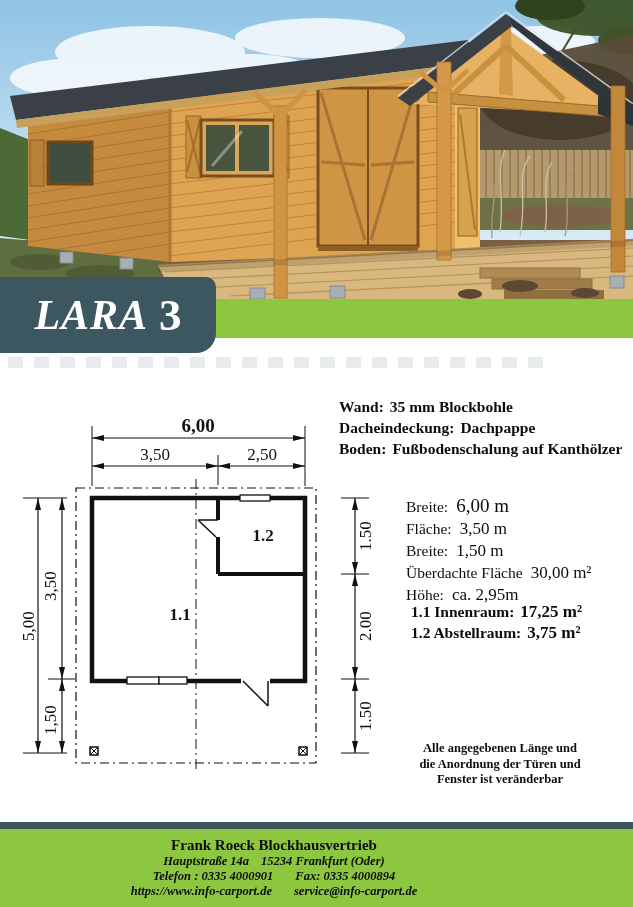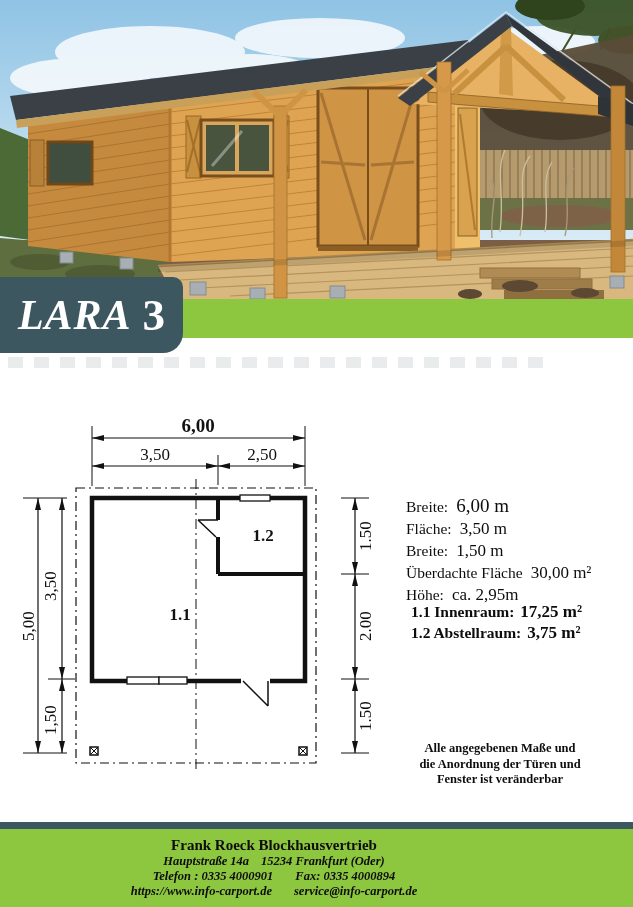--- a/index.html
+++ b/index.html
@@ -2,21 +2,21 @@
 <html><head>
 <meta charset="utf-8">
 <style>
   html,body{margin:0;padding:0;background:#ffffff;}
   #page{position:relative;width:633px;height:907px;background:#fff;overflow:hidden;
         font-family:"Liberation Serif","DejaVu Serif",serif;color:#0d0d0d;}
   
   .photo{position:absolute;top:0;left:0;}
   
   .green-stripe{position:absolute;left:0;top:299px;width:633px;height:39px;background:#8dc63f;}
-  .lara-box{position:absolute;left:0;top:277px;width:183px;height:76px;background:#3d5761;
+  .lara-box{position:absolute;left:0;top:277px;width:216px;height:76px;background:#3d5761;
             border-radius:0 10px 20px 0;display:flex;align-items:center;justify-content:center;color:#fff;}
   .lara-name{font-style:italic;font-weight:bold;font-size:42px;letter-spacing:1px;}
   .lara-num{font-weight:bold;font-size:45px;margin-left:11px;}
   .scan-artifact{position:absolute;left:8px;top:357px;width:545px;height:11px;opacity:.15;
      background:repeating-linear-gradient(90deg,#6a7a80 0 15px,transparent 15px 26px);}
   
   .construction{position:absolute;left:339px;top:396px;width:292px;font-weight:bold;font-size:15.5px;line-height:21px;}
   .construction .val{margin-left:6px;}
   
   .specs{position:absolute;left:406px;top:495px;font-weight:normal;}
@@ -200,20 +200,31 @@
     </g>
   </svg>
 
   <div class="green-stripe"></div>
   <div class="lara-box">
     <span class="lara-name">LARA</span>
     <span class="lara-num">3</span>
   </div>
   <div class="scan-artifact"></div>
 
+  <div class="construction">
+    <div>
+      <span>Wand:</span><span class="val">35 mm Blockbohle</span>
+    </div>
+    <div>
+      <span>Dacheindeckung:</span><span class="val">Dachpappe</span>
+    </div>
+    <div>
+      <span>Boden:</span><span class="val">Fußbodenschalung auf Kanthölzer</span>
+    </div>
+  </div>
 
   <svg class="plan" width="365" height="395" viewBox="0 0 365 395">
     <defs>
       <marker id="arr" markerWidth="13" markerHeight="8" refX="12.5" refY="3.5" orient="auto-start-reverse" markerUnits="userSpaceOnUse">
         <path d="M0.5,0.5 L12.5,3.5 L0.5,6.5 Z" fill="#111"></path>
       </marker>
     </defs>
 
     <g stroke="#111" fill="none">
       <rect x="61" y="75" width="240" height="275" stroke-width="1.2" stroke-dasharray="9 4 2 4"></rect>
@@ -312,21 +323,21 @@
   <div class="rooms">
     <div class="room-row">
       <span class="s-label">1.1 Innenraum:</span><span class="s-value">17,25 m²</span>
     </div>
     <div class="room-row">
       <span class="s-label">1.2 Abstellraum:</span><span class="s-value">3,75 m²</span>
     </div>
   </div>
 
   <div class="note">
-    <div>Alle angegebenen Maße und</div>
+    <div>Alle angegebenen Länge und</div>
     <div>die Anordnung der Türen und</div>
     <div>Fenster ist veränderbar</div>
   </div>
 
   <div class="footer-bar"></div>
   <div class="footer">
     <div class="footer-inner">
       <div class="f-company">Frank Roeck Blockhausvertrieb</div>
       <div class="f-line">
         <span>Hauptstraße 14a</span><span class="gap-sm"></span><span>15234 Frankfurt (Oder)</span>

